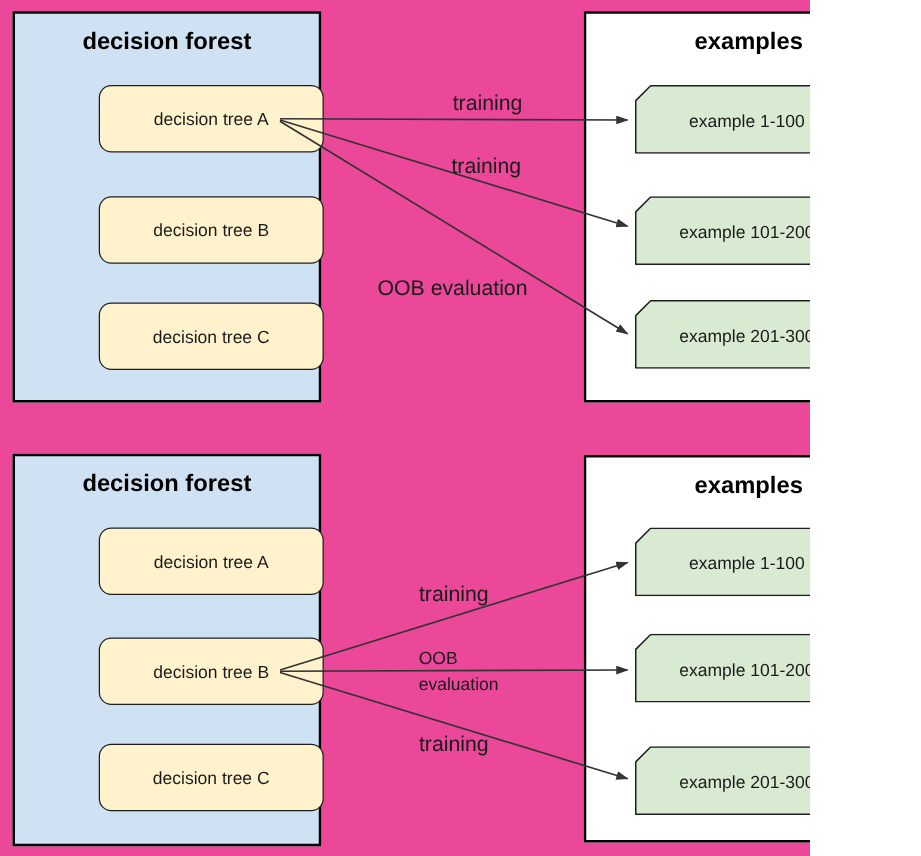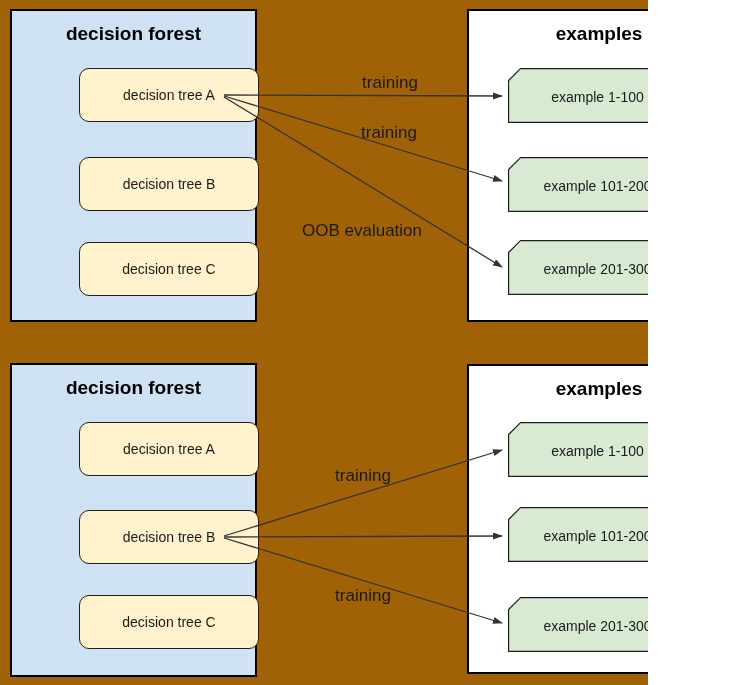--- a/index.html
+++ b/index.html
@@ -1,20 +1,20 @@
 <!DOCTYPE html>
 <html><head>
 <meta charset="utf-8">
 <style>
   html, body { margin: 0; padding: 0; background: #ffffff; }
   .canvas {
     position: relative;
     width: 648px;
     height: 685px;
-    background: #a16207;
+    background: #ec4899;
     font-family: "Liberation Sans", sans-serif;
     color: #1a1a1a;
     overflow: hidden;
   }
   .panel-box {
     position: absolute;
     box-sizing: border-box;
     border: 2px solid #000000;
   }
   .forest-box { background: #cfe2f3; }
@@ -150,15 +150,19 @@
     <line class="arrow" x1="224" y1="536" x2="502" y2="450" marker-end="url(#ah)"></line>
     <line class="arrow" x1="224" y1="537" x2="502" y2="536" marker-end="url(#ah)"></line>
     <line class="arrow" x1="224" y1="538" x2="502" y2="623" marker-end="url(#ah)"></line>
   </svg>
 
   <div class="arrow-label" style="left:390px; top:83px;">training</div>
   <div class="arrow-label" style="left:389px; top:133px;">training</div>
   <div class="arrow-label" style="left:362px; top:231px;">OOB evaluation</div>
 
   <div class="arrow-label" style="left:363px; top:476px;">training</div>
+  <div class="arrow-label-block" style="left:335px; top:516px;">
+    <div>OOB</div>
+    <div>evaluation</div>
+  </div>
   <div class="arrow-label" style="left:363px; top:596px;">training</div>
 
 </div>
 
 </body></html>

